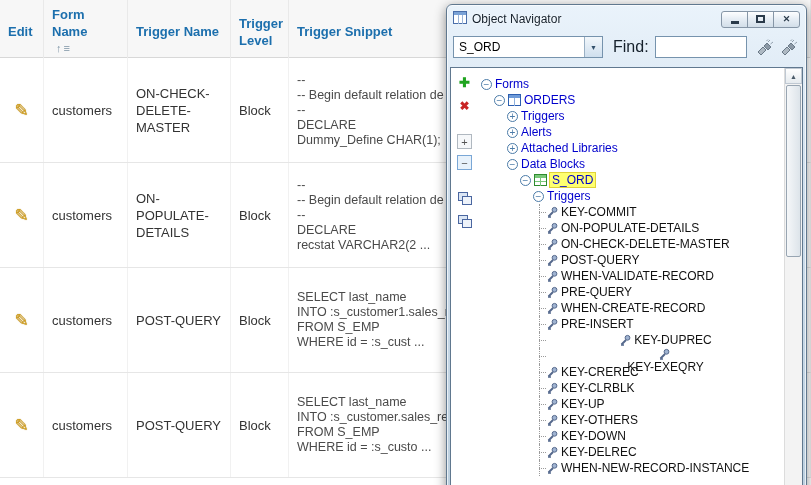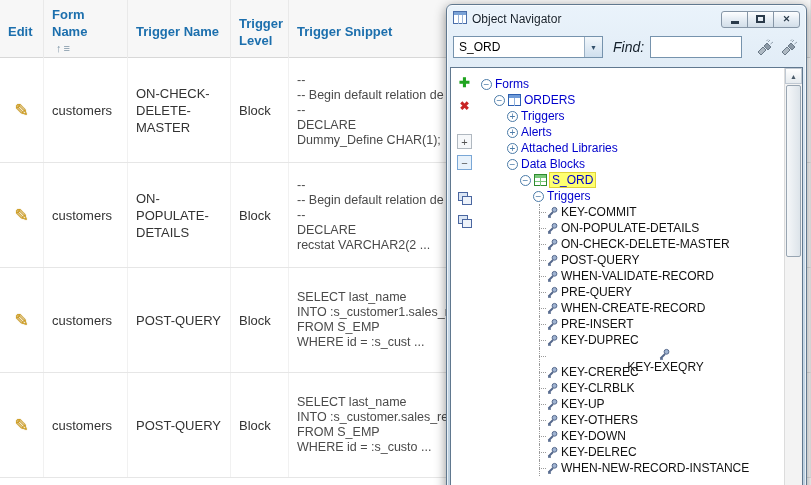--- a/index.html
+++ b/index.html
@@ -39,21 +39,21 @@
   .glyph-min{width:8px;height:3px;background:#2a3a4a;}
   .glyph-max{width:9px;height:8px;border:2px solid #2a3a4a;box-sizing:border-box;margin-bottom:1px;}
 
   .navbar{height:30px;flex:none;display:flex;align-items:center;padding:2px 3px 5px;gap:6px;}
   .combo{width:150px;height:22px;background:#fff;border:1px solid #7693ad;display:flex;
     align-items:center;box-sizing:border-box;cursor:pointer;}
   .combo-text{flex:1;padding:0 5px;font-size:12px;color:#000;}
   .combo-btn{width:17px;height:100%;background:linear-gradient(#f2f7fb,#cfdfee);
     border-left:1px solid #9ab0c4;display:flex;align-items:center;justify-content:center;
     font-size:7px;color:#33506b;}
-  .find-label{font-size:14px;color:#15202b;margin-left:4px;font-style:italic;}
+  .find-label{font-size:16px;color:#15202b;margin-left:4px;}
   .find-input{width:92px;height:22px;border:1px solid #7693ad;box-sizing:border-box;
     font:12px "Liberation Sans",sans-serif;padding:0 4px;background:#fff;}
   .torches{margin-left:auto;display:flex;gap:5px;padding-right:1px;}
   .torch{cursor:pointer;display:flex;align-items:center;}
 
   .content{flex:1;position:relative;background:#fff;border:1px solid #60788f;overflow:hidden;}
 
   
   .side-icons{position:absolute;left:1px;top:6px;width:25px;display:flex;flex-direction:column;
     align-items:center;gap:6px;z-index:2;}
@@ -362,21 +362,21 @@
           <div class="tree-row tree-leaf" style="padding-left: 69px;">
             <span class="node-icon">
               <svg width="12" height="12">
                 <circle cx="8.5" cy="3.8" r="2.4" fill="#9fb3d1" stroke="#55688c"></circle>
                 <path d="M2.5 10.5 L7 6" stroke="#55688c" stroke-width="2" fill="none"></path>
                 <path d="M2 11 L5 11" stroke="#55688c" stroke-width="1.5" fill="none"></path>
               </svg>
             </span>
             <span class="lbl leaf-lbl">PRE-INSERT</span>
           </div>
-          <div class="tree-row tree-leaf" style="padding-left: 69px;">
+          <div class="tree-row tree-leaf" style="padding-left: 69px; justify-content: center;">
             <span class="node-icon">
               <svg width="12" height="12">
                 <circle cx="8.5" cy="3.8" r="2.4" fill="#9fb3d1" stroke="#55688c"></circle>
                 <path d="M2.5 10.5 L7 6" stroke="#55688c" stroke-width="2" fill="none"></path>
                 <path d="M2 11 L5 11" stroke="#55688c" stroke-width="1.5" fill="none"></path>
               </svg>
             </span>
             <span class="lbl leaf-lbl">KEY-DUPREC</span>
           </div>
           <div class="tree-row tree-leaf" style="padding-left: 69px; flex-direction: column;">

